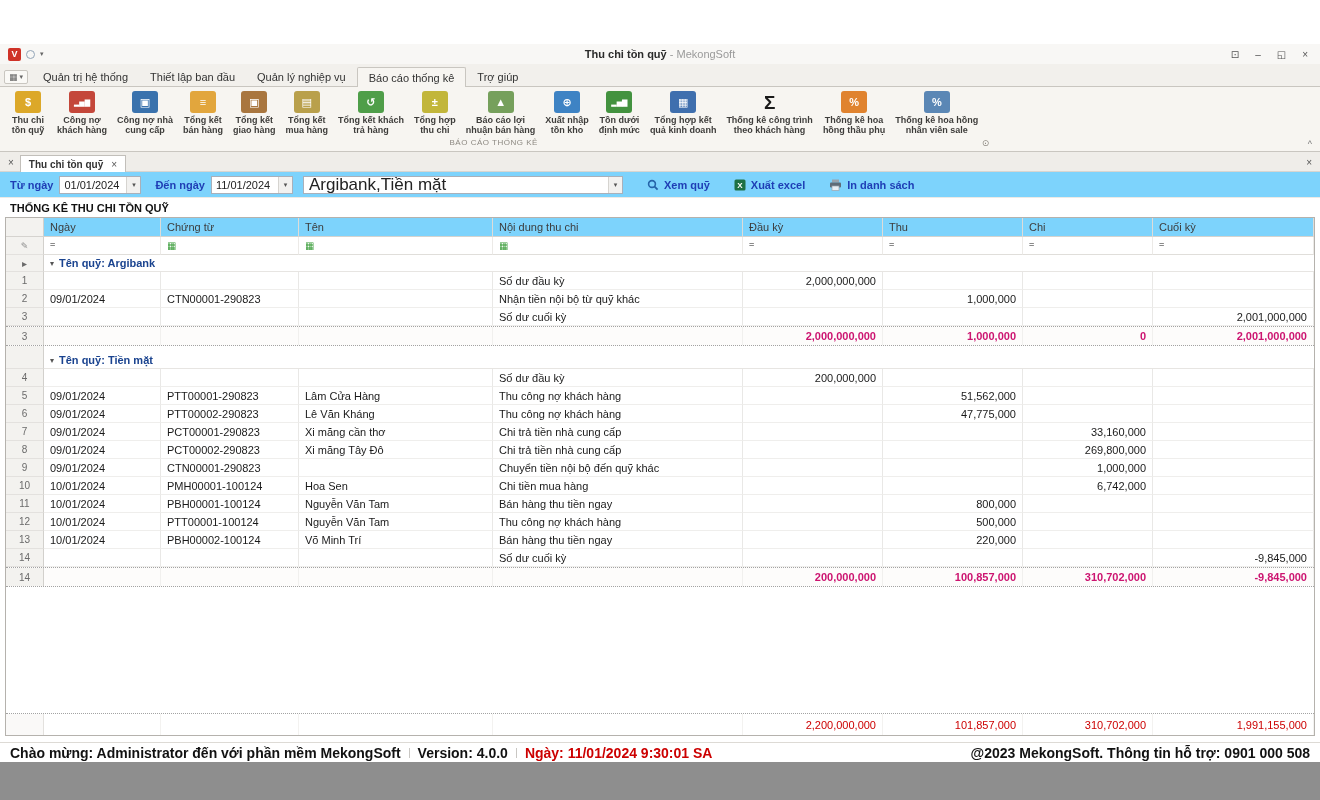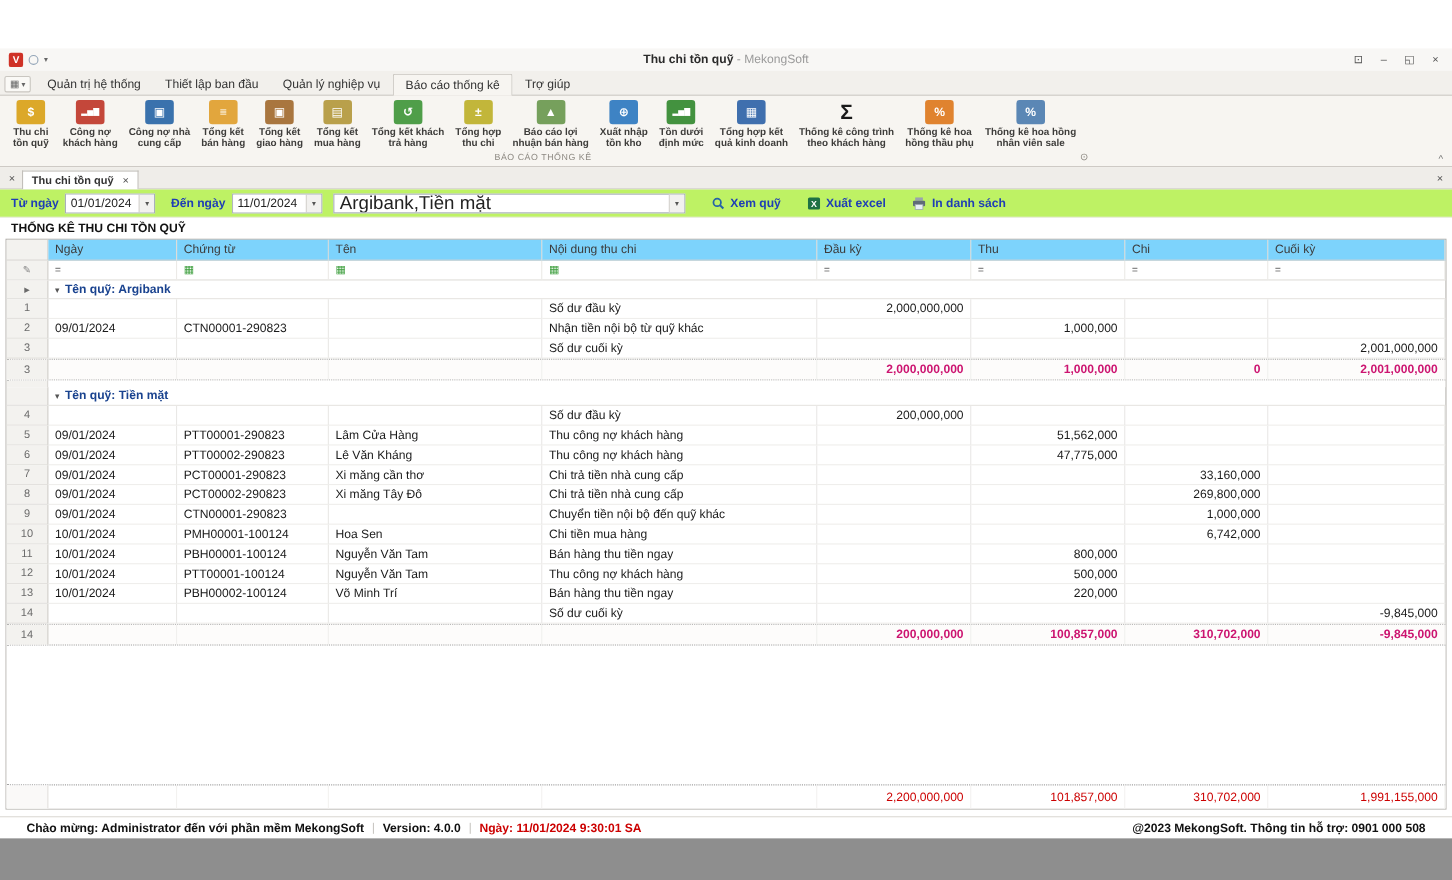--- a/index.html
+++ b/index.html
@@ -43,21 +43,21 @@
   .ribbon-collapse{position:absolute;right:8px;bottom:2px;font-size:9px;color:#777}
 
   
   .doc-tabbar{height:20px;background:#efede9;display:flex;align-items:flex-end;padding:0 6px;border-bottom:1px solid #d8d5d0;position:relative}
   .doc-close-left{font-size:10px;color:#555;padding:0 6px 3px 2px;cursor:default}
   .doc-tab{display:flex;align-items:center;gap:8px;background:#fff;border:1px solid #c2bfba;border-bottom:none;padding:3px 8px 2px;font-size:10px;font-weight:bold;color:#333;margin-bottom:-1px;position:relative;z-index:2}
   .doc-tab .x{font-weight:normal;color:#555;font-size:10px}
   .doc-close-right{position:absolute;right:8px;bottom:3px;font-size:10px;color:#555}
 
   
-  .filter-bar{height:26px;background:#bef264;display:flex;align-items:center;padding:0 10px;gap:6px;border-bottom:1px solid #eceae6}
+  .filter-bar{height:26px;background:#7dd3fc;display:flex;align-items:center;padding:0 10px;gap:6px;border-bottom:1px solid #eceae6}
   .flabel{color:#1f3eb5;font-weight:bold;font-size:11px}
   .combo{display:flex;align-items:stretch;border:1px solid #a9b0ba;height:18px;background:#fff}
   .combo input{border:none;outline:none;font-size:11px;padding:0 4px;width:66px;font-family:inherit;color:#222}
   .combo .caret{width:14px;display:flex;align-items:center;justify-content:center;font-size:7px;color:#555;background:#f2f1ef;border-left:1px solid #d6d4d0;cursor:default}
   .combo.fund{width:320px;margin-left:4px}
   .combo.fund .fund-text{flex:1;display:flex;align-items:center;padding:0 5px;font-size:17px;color:#222;overflow:hidden;white-space:nowrap}
   .linkbtn{display:flex;align-items:center;gap:5px;color:#1f3eb5;font-weight:bold;font-size:11px;margin-left:18px;cursor:default}
   .linkbtn svg{display:block}
 
   
@@ -88,21 +88,21 @@
   .grow.spacer .spn{border-bottom:none}
   .grow.summary{height:20px;border-top:1px dotted #a3a3a3;border-bottom:1px dotted #a3a3a3;background:#fdfcfb}
   .grow.summary .scell{border-right:1px solid #f1f0ee;color:#cc1470;font-weight:bold}
   .grow.summary .num{border-bottom:none}
   .grid-filler{flex:1;background:#fff;min-height:0}
   .grow.grand{height:22px;border-top:1px dotted #a3a3a3;background:#fff}
   .grow.grand .gtcell{color:#cc0000;font-weight:normal;border-right:1px solid #f3f2f0}
   .grow.grand .gtnum{background:#faf9f8;border-right:1px solid #e3e1de;border-bottom:none}
 
   
-  .status-bar{height:20px;background:#fff;border-top:1px solid #dddad5;display:flex;align-items:center;padding:0 24px;font-size:11px}
+  .status-bar{height:20px;background:#fff;border-top:1px solid #dddad5;display:flex;align-items:center;padding:0 10px;font-size:14px}
   .status-left{display:flex;align-items:center;gap:8px}
   .sep{width:1px;height:10px;background:#c9c7c3}
   .st-welcome{font-weight:bold;color:#111}
   .st-version{font-weight:bold;color:#111}
   .st-date{font-weight:bold;color:#cc0000}
   .status-right{margin-left:auto;font-weight:bold;color:#111}
 </style>
 </head>
 <body>
 

